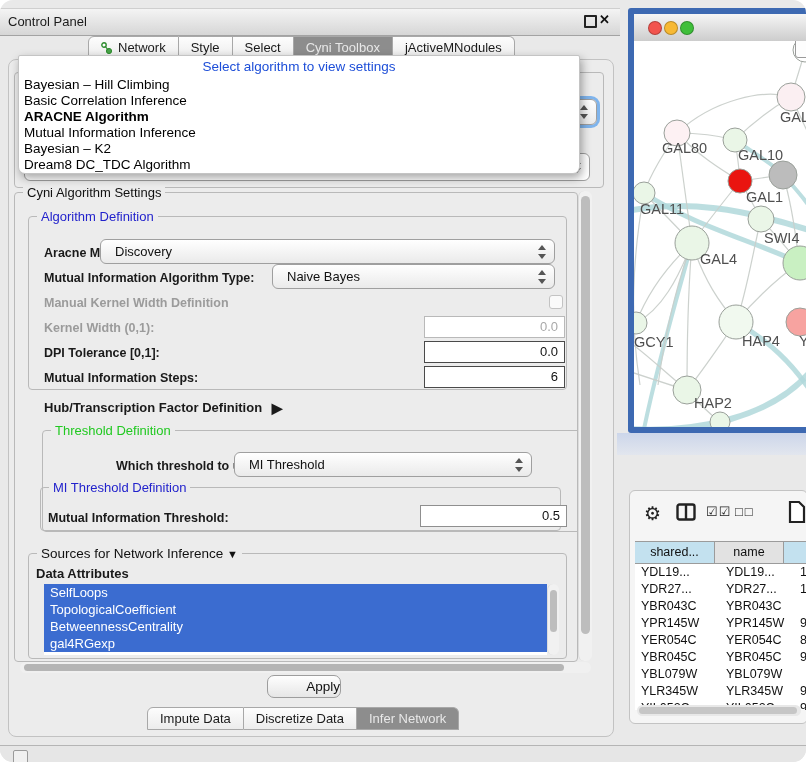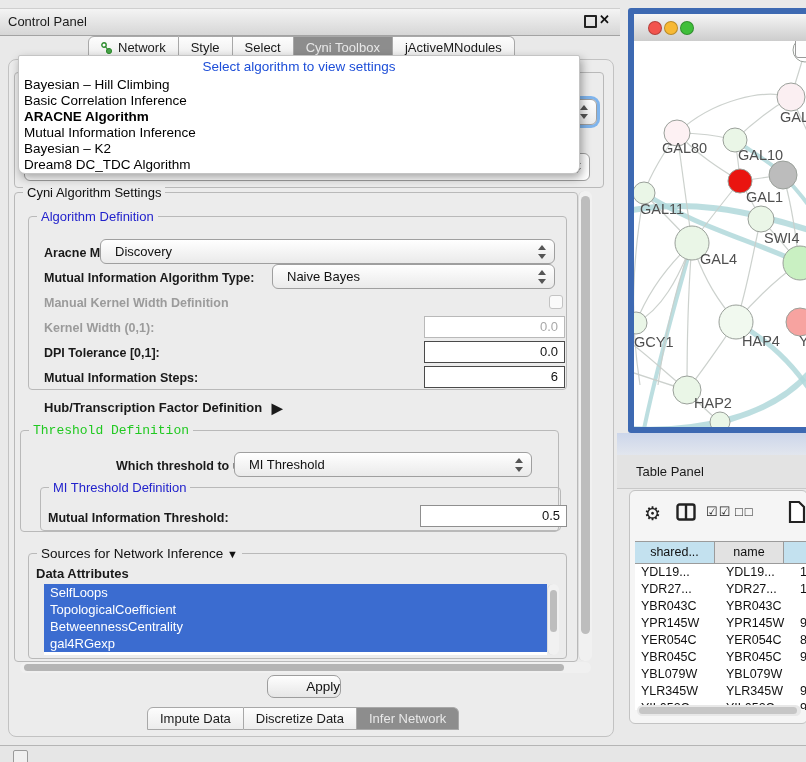--- a/index.html
+++ b/index.html
@@ -1,17 +1,17 @@
 <!DOCTYPE html>
 <html><head>
 <meta charset="utf-8">
 <style>
   html,body{margin:0;padding:0;}
   #root{position:relative;width:806px;height:762px;background:#e9e9e9;overflow:hidden;
-        font-family:"Liberation Sans",sans-serif;color:#111;}
+        font-family:"Liberation Sans",sans-serif;color:#111;border-radius:13px;}
   .abs{position:absolute;}
   
   .titlebar{left:0;top:8px;width:620px;height:26px;
     background:linear-gradient(#f4f4f4,#d6d6d6);border-top:1px solid #cfcfcf;border-bottom:1px solid #a3a3a3;}
   .titlebar .t{position:absolute;left:8px;top:5px;font-size:13px;color:#1a1a1a;}
   .float-ic{position:absolute;left:584px;top:6px;width:9px;height:9px;border:2px solid #222;border-radius:1px;}
   .close-ic{position:absolute;left:599px;top:3px;font-size:13px;font-weight:bold;color:#111;}
   .tabrow{left:88px;top:36px;height:23px;display:flex;}
   .tab{height:21px;line-height:21px;padding:0 12px;font-size:13px;background:linear-gradient(#fdfdfd,#ececec);
        border:1px solid #a8a8a8;border-left:none;color:#1a1a1a;display:flex;align-items:center;gap:5px;}
@@ -150,21 +150,21 @@
   <span class="lbl" style="left:44px;top:346px;">DPI Tolerance [0,1]:</span>
   <div class="tin" style="left:424px;top:341px;width:133px;height:20px;border:1px solid #4a4a4a;">0.0</div>
   <span class="lbl" style="left:44px;top:371px;">Mutual Information Steps:</span>
   <div class="tin" style="left:424px;top:366px;width:133px;height:20px;border:1px solid #4a4a4a;">6</div>
 
   <span class="lbl" style="left:44px;top:399px;font-size:13px;">
     <span>Hub/Transcription Factor Definition</span>
     <span style="font-size:14px;position:relative;left:6px;top:1px;">▶</span>
   </span>
 
-  <div class="group" style="left:20px;top:430px;width:537px;height:100px;font-family:Liberation Mono, monospace;">
+  <div class="group" style="left:42px;top:430px;width:537px;height:100px;">
     <span class="gtitle green">Threshold Definition</span>
   </div>
   <span class="lbl" style="left:84px;top:459px;margin-left:32px;">Which threshold to use:</span>
   <div class="combo" style="left:234px;top:452px;width:282px;height:23px;">
     <span>MI Threshold</span>
     <span class="stepper"></span>
   </div>
   <div class="group" style="left:40px;top:487px;width:519px;height:42px;text-align:center;">
     <span class="gtitle blue">MI Threshold Definition</span>
   </div>
@@ -280,23 +280,20 @@
           <text x="165" y="305" font-size="14.5" fill="#4f4f4f">Y</text>
           <circle cx="53" cy="349" r="14" fill="#eaf6e7" stroke="#9aa09a" stroke-width="1"></circle>
           <text x="60" y="367" font-size="14.5" fill="#4f4f4f">HAP2</text>
           <circle cx="86" cy="381" r="10" fill="#eaf6e7" stroke="#9aa09a" stroke-width="1"></circle>
         </svg>
       <div class="mini-box" style="left:161px;top:-5px;width:20px;height:20px;"></div>
     </div>
   </div>
 
   <div class="abs tp-shadowstrip"></div>
-  <div class="abs tp-labelrow">
-    <span>Table Panel</span>
-  </div>
   <div class="abs tp-panel">
     <span class="tool" style="left:14px;top:11px;font-size:19px;">⚙</span>
     <svg class="tool" style="left:46px;top:12px;" width="20" height="18">
       <rect x="1.5" y="1.5" width="17" height="15" rx="2" fill="none" stroke="#222" stroke-width="2.4"></rect>
       <line x1="10" y1="1.5" x2="10" y2="16.5" stroke="#222" stroke-width="2.4"></line>
     </svg>
     <span class="tool" style="left:76px;top:13px;font-size:13px;letter-spacing:1px;">☑☑</span>
     <span class="tool" style="left:105px;top:13px;font-size:13px;letter-spacing:2px;">□□</span>
     <svg class="tool" style="left:158px;top:9px;" width="19" height="24">
       <path d="M2,2 L11,2 L16,7 L16,22 L2,22 Z" fill="#fff" stroke="#222" stroke-width="2.2"></path>

